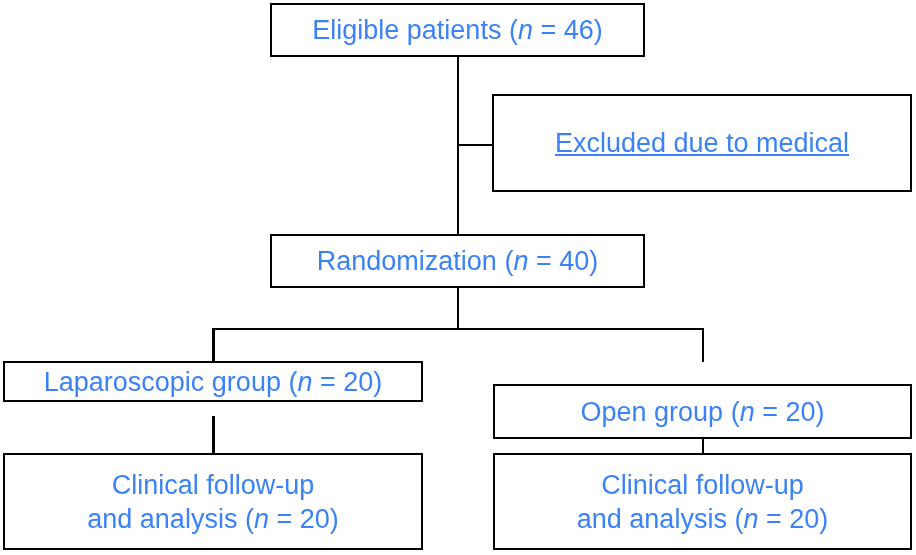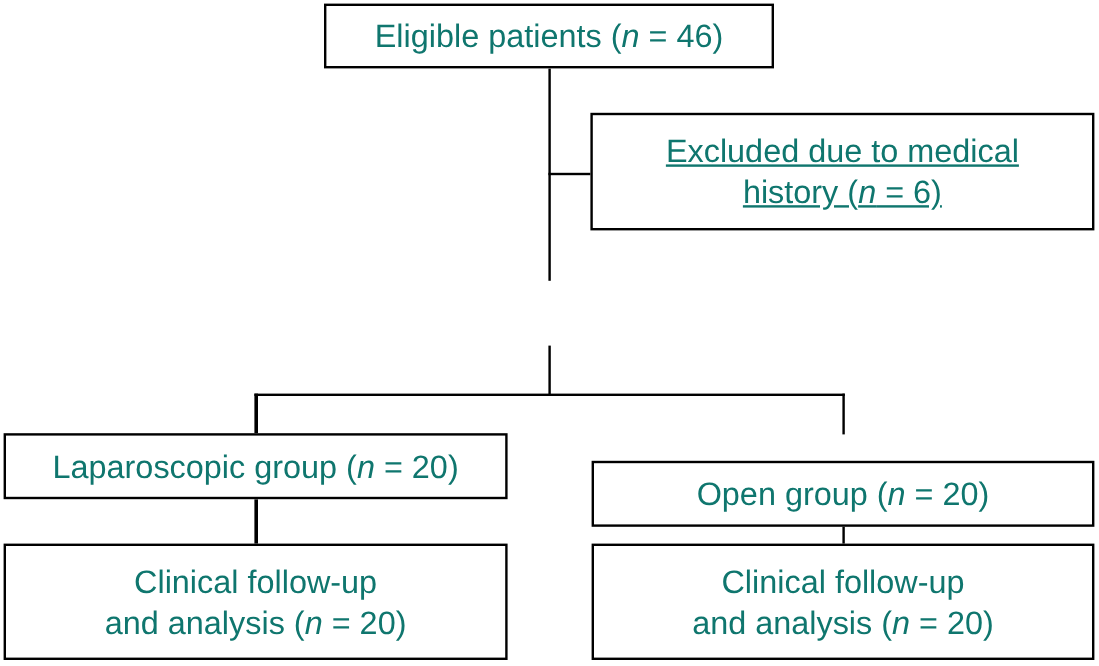--- a/index.html
+++ b/index.html
@@ -3,21 +3,21 @@
 <meta charset="utf-8">
 <style>
   * { margin: 0; padding: 0; box-sizing: border-box; }
   html, body { background: #ffffff; }
   #stage {
     position: relative;
     width: 916px;
     height: 555px;
     background: #ffffff;
     font-family: "Liberation Sans", "DejaVu Sans", sans-serif;
-    color: #0f766e;
+    color: #3b82f6;
     overflow: hidden;
   }
   .node {
     position: absolute;
     border: 2.5px solid #000000;
     background: #ffffff;
     display: flex;
     flex-direction: column;
     align-items: center;
     justify-content: center;
@@ -30,21 +30,21 @@
   .node .nvar { font-style: italic; }
   .connector {
     position: absolute;
     background: #000000;
     z-index: 1;
   }
   
   #node-eligible      { left: 270px; top: 3px;   width: 375px; height: 54px; }
   #node-excluded      { left: 492px; top: 94px;  width: 420px; height: 98px; text-decoration: underline; }
   #node-randomization { left: 270px; top: 234px; width: 375px; height: 54px; }
-  #node-laparoscopic  { left: 3px;   top: 361px; width: 420px; height: 55px; align-items: center; }
+  #node-laparoscopic  { left: 3px;   top: 361px; width: 420px; height: 41px; align-items: center; }
   #node-open          { left: 493px; top: 361px; width: 419px; height: 55px; margin-top: 23px; }
   #node-followup-left { left: 3px;   top: 453px; width: 420px; height: 97px; }
   #node-followup-right{ left: 493px; top: 453px; width: 419px; height: 97px; }
   
   #conn-eligible-randomization { left: 456.5px; top: 57px;    width: 2.5px;  height: 177px; }
   #conn-branch-excluded        { left: 457px;   top: 143.5px; width: 36px;   height: 2.5px; }
   #conn-randomization-stem     { left: 456.5px; top: 288px;   width: 2.5px;  height: 41px; }
   #conn-branch-horizontal      { left: 212px;   top: 327.5px; width: 492px;  height: 2.5px; }
   #conn-branch-left-drop       { left: 212px;   top: 328px;   width: 2.5px;  height: 34px; }
   #conn-branch-right-drop      { left: 701.5px; top: 328px;   width: 2.5px;  height: 34px; }
@@ -64,23 +64,25 @@
   <div class="connector" id="conn-branch-right-drop"></div>
   <div class="connector" id="conn-laparoscopic-followup"></div>
   <div class="connector" id="conn-open-followup"></div>
 
   <div class="node" id="node-eligible">
     <div class="row"><span>Eligible patients (</span><span class="nvar">n</span><span> = 46)</span></div>
   </div>
 
   <div class="node" id="node-excluded">
     <div class="row"><span>Excluded due to medical</span></div>
-    <div class="row"><span>history (</span><span class="nvar">n</span><span> = 6)</span></div>
   </div>
 
+  <div class="node" id="node-randomization">
+    <div class="row"><span>Randomization (</span><span class="nvar">n</span><span> = 40)</span></div>
+  </div>
 
   <div class="node" id="node-laparoscopic">
     <div class="row"><span>Laparoscopic group (</span><span class="nvar">n</span><span> = 20)</span></div>
   </div>
 
   <div class="node" id="node-open">
     <div class="row"><span>Open group (</span><span class="nvar">n</span><span> = 20)</span></div>
   </div>
 
   <div class="node" id="node-followup-left">

